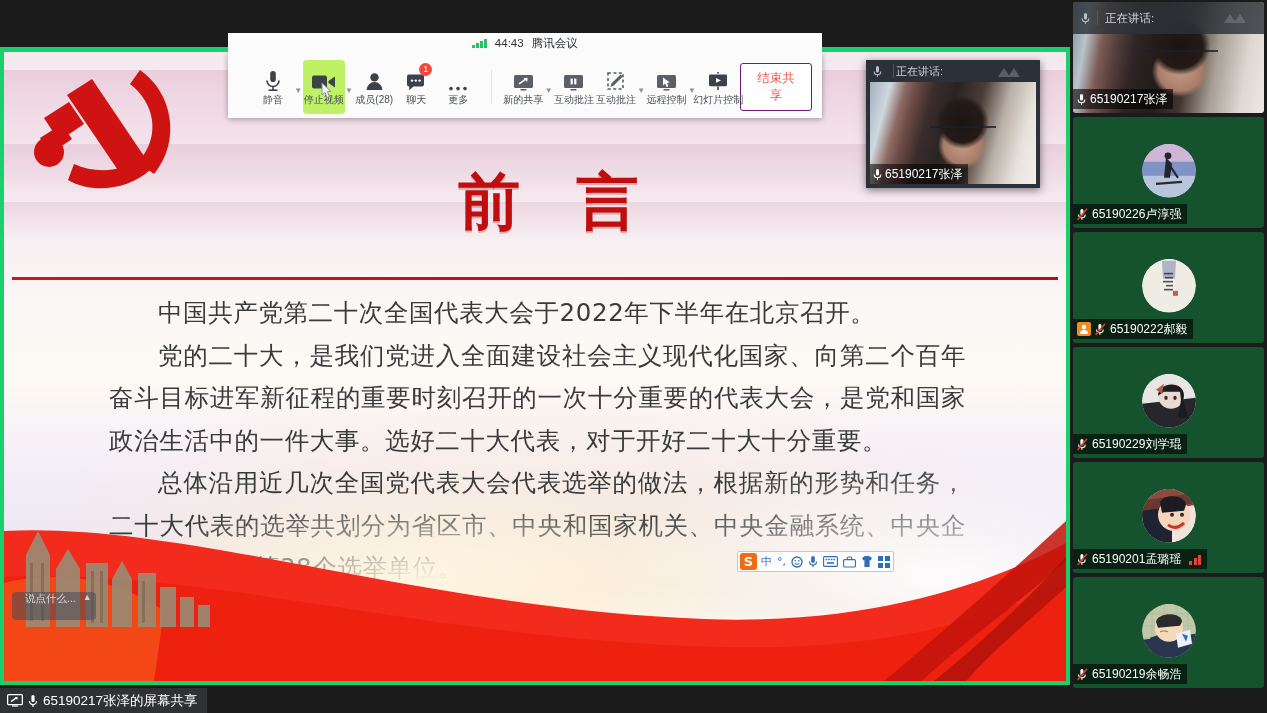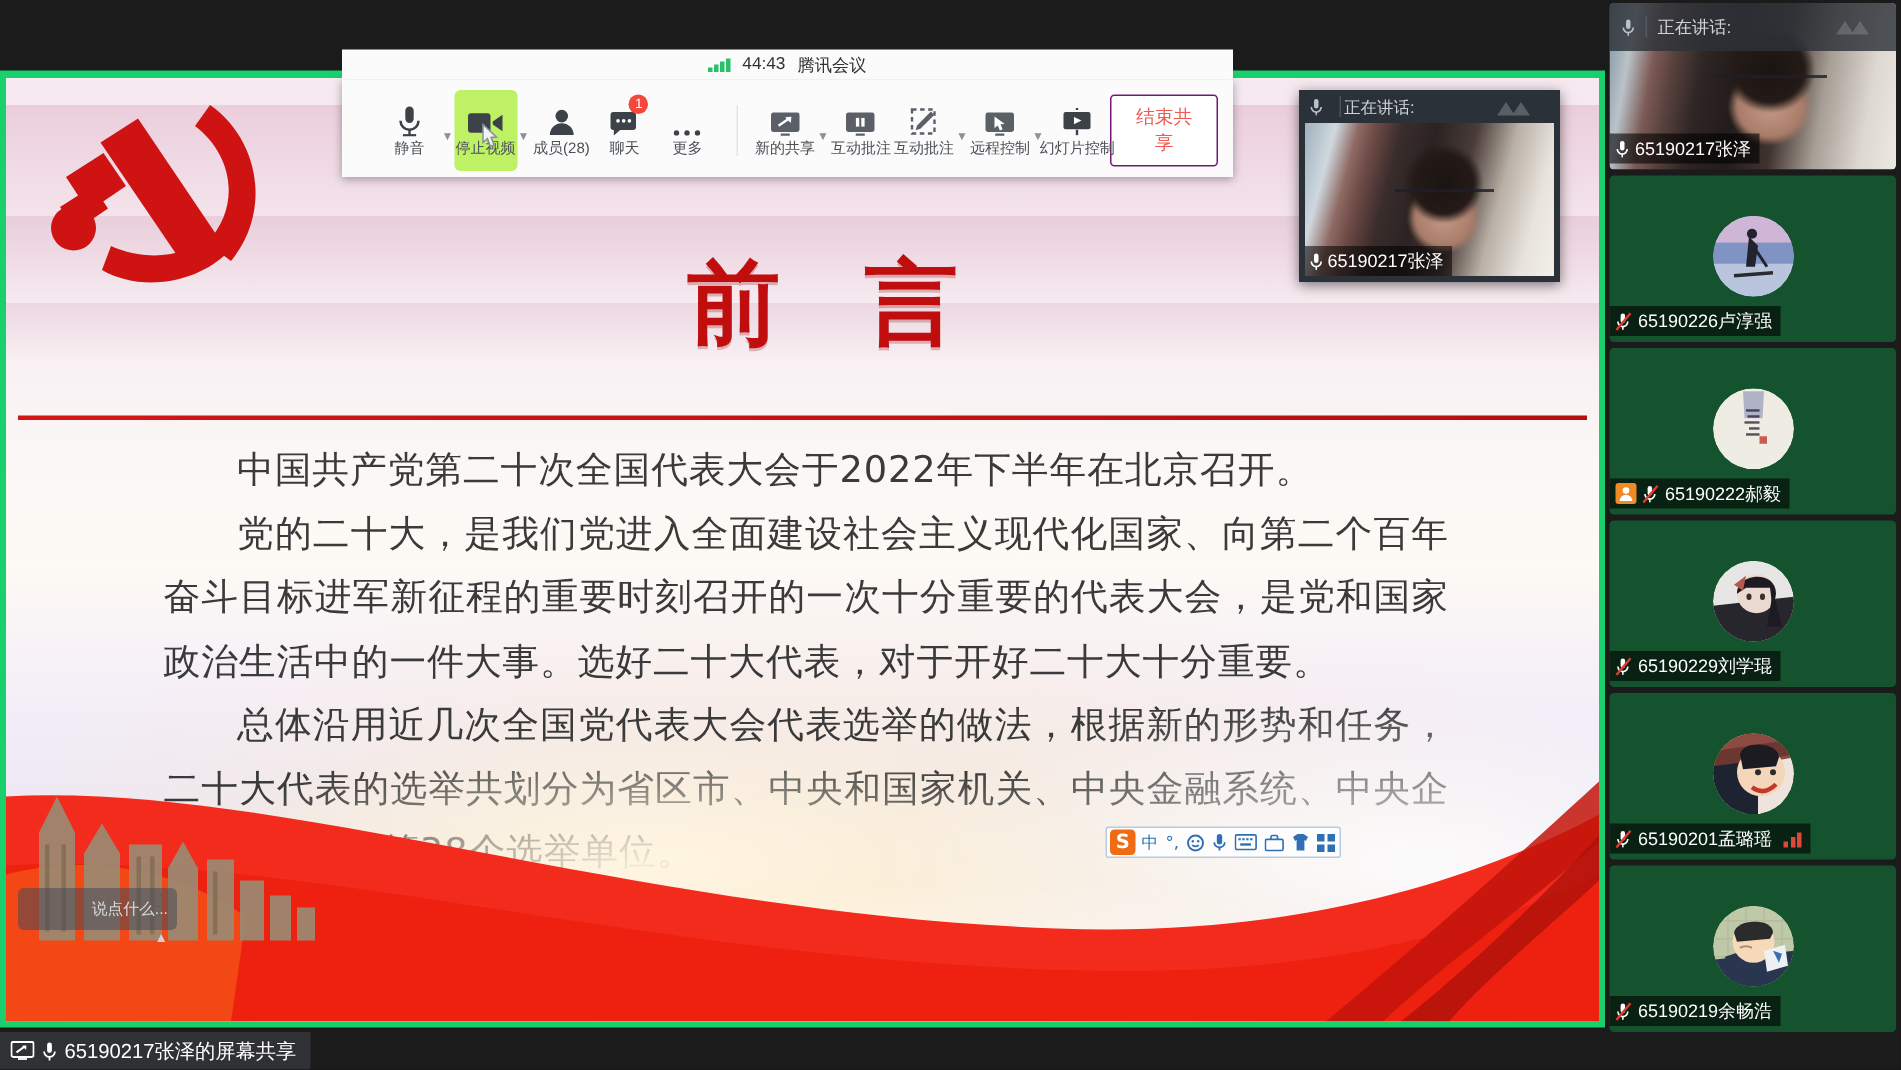--- a/index.html
+++ b/index.html
@@ -57,23 +57,23 @@
   .sogou { position:absolute; left:733px; top:499px; height:21px;
      background:#fdfdfd; border:1px solid #b9cbe0; border-radius:2px;
      display:flex; align-items:center; padding:0 2px; gap:3px; }
   .sogou .s-logo { width:17px; height:17px; background:#ef6c12; border-radius:3px;
      color:#fff; font-weight:bold; font-size:13px; line-height:17px; text-align:center;
      font-family:"DejaVu Sans",sans-serif; }
   .sogou .s-it { color:#2f6fb5; font-size:11px; line-height:19px; padding:0 1px;
      font-family:"DejaVu Sans",sans-serif; }
 
   
-  .chat-widget { position:absolute; left:8px; top:540px; width:106px; height:28px;
-     background:rgba(70,75,85,.55); border-radius:4px; display:flex; align-items:flex-end;
-     padding:0 6px; gap:7px;flex-direction:column; }
+  .chat-widget { position:absolute; left:8px; top:540px; width:84px; height:28px;
+     background:rgba(70,75,85,.55); border-radius:4px; display:flex; align-items:flex-start;
+     padding:0 6px; gap:7px; }
   .chat-widget .smiley { width:15px; height:15px; border-radius:50%;
      background:#d7d9dc; position:relative; }
   .chat-widget .smiley:before { content:""; position:absolute; left:3.5px; top:4px;
      width:2px; height:2px; border-radius:50%; background:#5a5f66;
      box-shadow:5px 0 0 #5a5f66; }
   .chat-widget .smiley:after { content:""; position:absolute; left:4px; top:8.5px;
      width:7px; height:3px; border-bottom:1.5px solid #5a5f66; border-radius:0 0 6px 6px; }
   .chat-widget .cw-text { color:#d8dadd; font-size:10.5px; white-space:nowrap; }
   .chat-widget .cw-caret { margin-left:auto; color:#cfd2d6; font-size:9px; }
 

